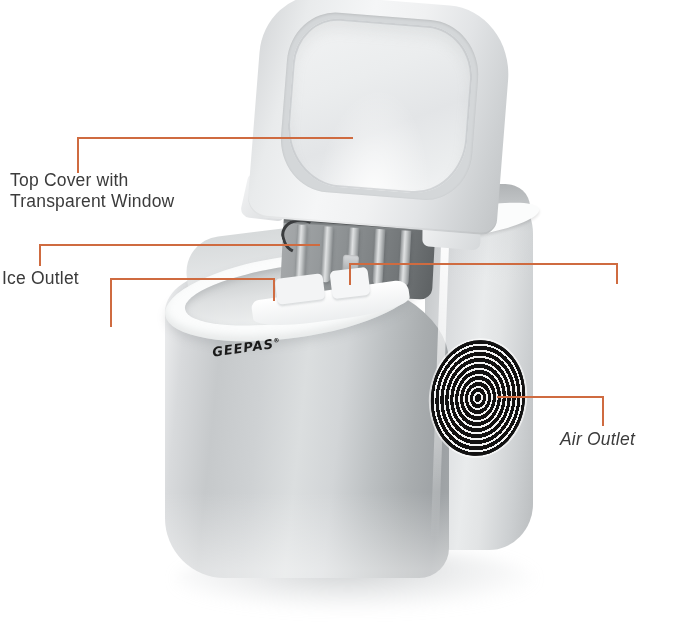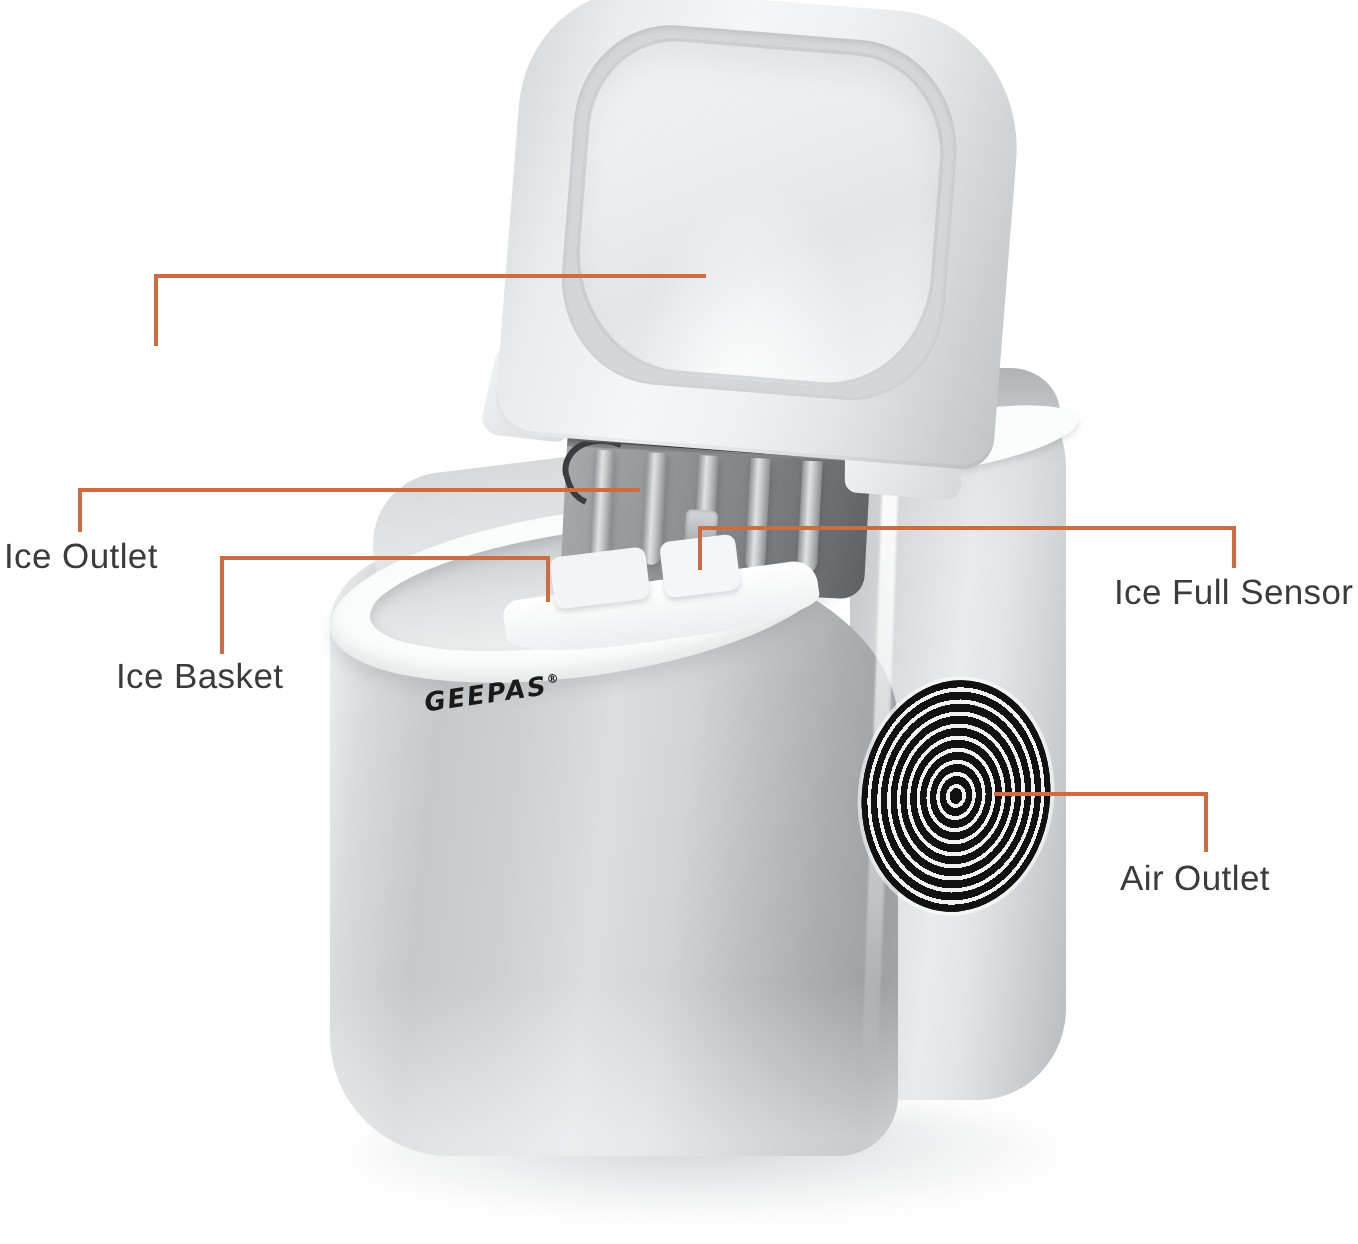--- a/index.html
+++ b/index.html
@@ -19,21 +19,21 @@
 
   
   .callout-label{
     position:absolute;font-size:17.5px;line-height:21px;font-weight:500;
     color:var(--text-color);letter-spacing:.2px;white-space:nowrap;
   }
   .lbl-top-cover{left:10px;top:170px;}
   .lbl-ice-scoop{left:2px;top:268px;}
   .lbl-ice-basket{left:58px;top:328px;}
   .lbl-ice-full-sensor{left:557px;top:286px;}
-  .lbl-air-outlet{left:560px;top:429px;}
+  .lbl-air-outlet{left:560px;top:429px;font-style:italic;}
 
   
   .seg{position:absolute;background:var(--accent-color);}
   .tc-h{left:77px;top:137px;width:276px;height:2px;}
   .tc-v{left:77px;top:137px;width:2px;height:36px;}
   .sc-h{left:39px;top:244px;width:281px;height:2px;}
   .sc-v{left:39px;top:244px;width:2px;height:22px;}
   .ib-vl{left:110px;top:278px;width:2px;height:49px;}
   .ib-h{left:110px;top:278px;width:165px;height:2px;}
   .ib-vr{left:273px;top:278px;width:2px;height:23px;}
@@ -226,18 +226,20 @@
   <div class="seg sc-v"></div>
   <div class="seg ib-vl"></div>
   <div class="seg ib-h"></div>
   <div class="seg ib-vr"></div>
   <div class="seg fs-h"></div>
   <div class="seg fs-vl"></div>
   <div class="seg fs-vr"></div>
   <div class="seg ao-h"></div>
   <div class="seg ao-v"></div>
 
+  <div class="callout-label lbl-top-cover">
+    <div>Top Cover with</div>
+    <div>Transparent Window</div>
+  </div>
   <div class="callout-label lbl-ice-scoop">Ice Outlet</div>
-  <div class="callout-label lbl-ice-basket">Ice Basket</div>
-  <div class="callout-label lbl-ice-full-sensor">Ice Full Sensor</div>
   <div class="callout-label lbl-air-outlet">Air Outlet</div>
 
 </div>
 
 </body></html>

